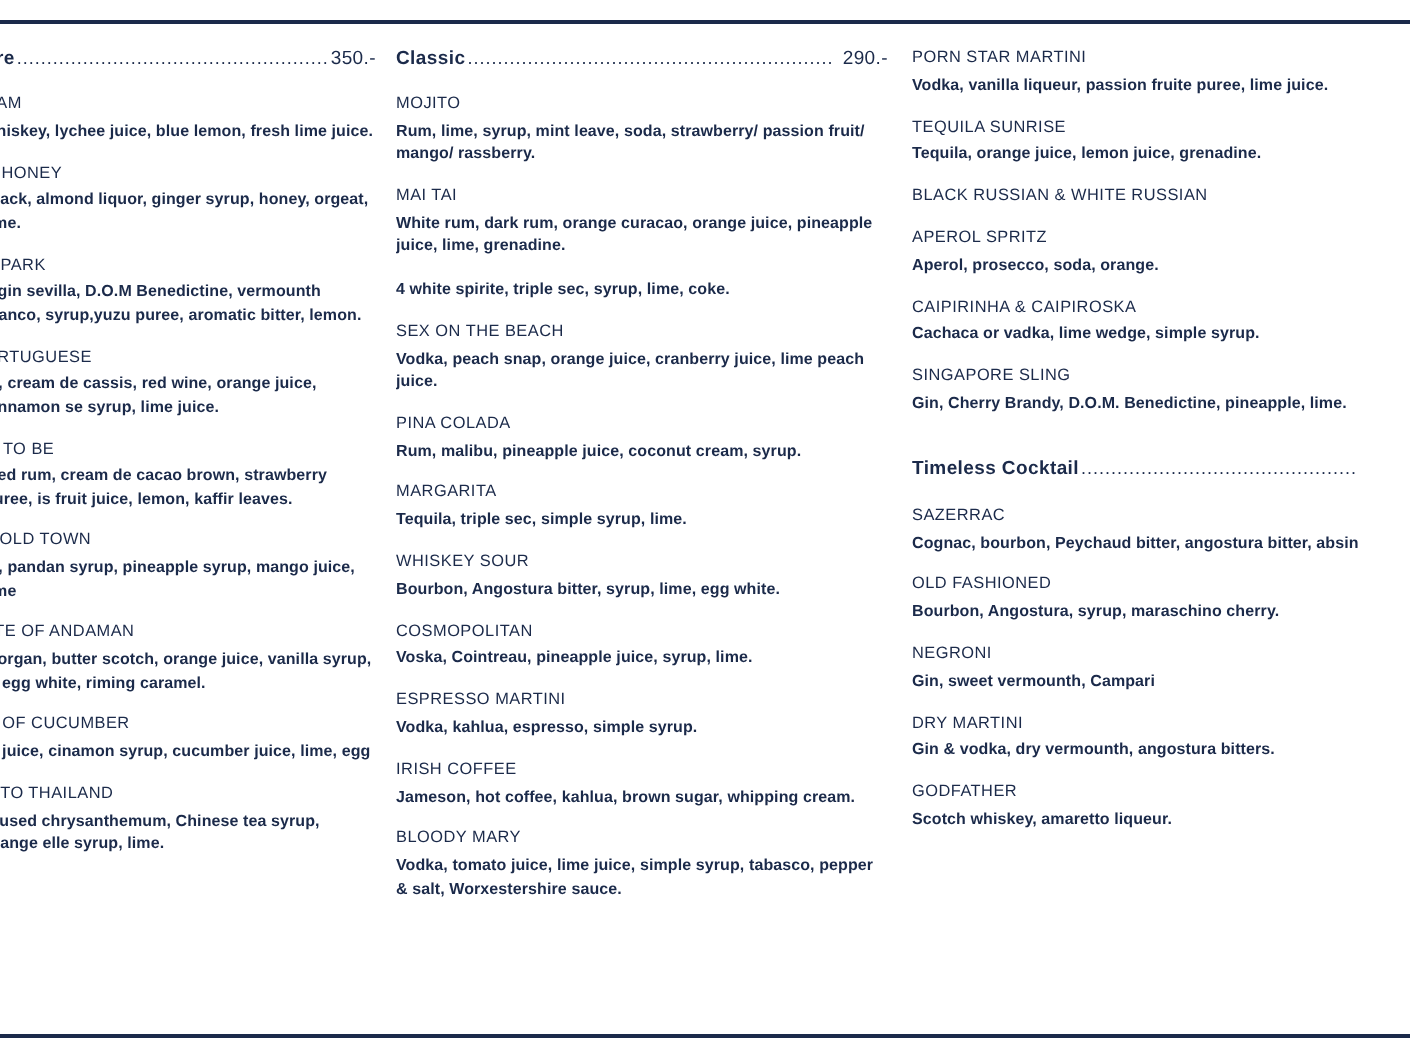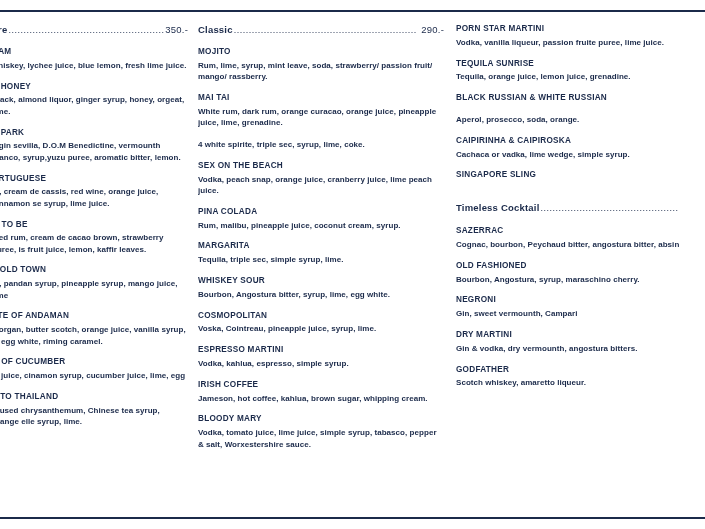--- a/index.html
+++ b/index.html
@@ -84,37 +84,38 @@
     flex: 0 0 auto;
     font-weight: normal;
     font-size: 9.5px;
   }
 
   .item {
     margin-bottom: 10.5px;
   }
   .item-name {
     font-size: 8.2px;
-    font-weight: bold;
+    font-weight: normal;
     letter-spacing: 0.25px;
     line-height: 1.25;
     margin-bottom: 2.5px;
     text-transform: uppercase;
   }
   .item-desc {
     font-size: 8px;
     font-weight: bold;
     line-height: 1.42;
     letter-spacing: 0.05px;
     color: #1b2a4a;
   }
   .spacer-lg { height: 9px; }
   .timeless-head {
     margin-top: 2px;
     margin-bottom: 13px;
+    align-items: center;
   }
   .clipped-left .item-name,
   .clipped-left .item-desc,
   .clipped-left .section-head {
     white-space: normal;
   }
 </style>
 </head>
 <body>
 
@@ -233,28 +234,30 @@
         <div class="item-desc">Vodka, vanilla liqueur, passion fruite puree, lime juice.</div>
       </div>
       <div class="item">
         <div class="item-name">TEQUILA SUNRISE</div>
         <div class="item-desc">Tequila, orange juice, lemon juice, grenadine.</div>
       </div>
       <div class="item">
         <div class="item-name">BLACK RUSSIAN &amp; WHITE RUSSIAN</div>
       </div>
       <div class="item">
+        <div class="item-name">APEROL SPRITZ</div>
         <div class="item-desc">Aperol, prosecco, soda, orange.</div>
       </div>
       <div class="item">
         <div class="item-name">CAIPIRINHA &amp; CAIPIROSKA</div>
         <div class="item-desc">Cachaca or vadka, lime wedge, simple syrup.</div>
       </div>
       <div class="item">
         <div class="item-name">SINGAPORE SLING</div>
+        <div class="item-desc">Gin, Cherry Brandy, D.O.M. Benedictine, pineapple, lime.</div>
       </div>
 
       <div class="spacer-lg"></div>
 
       <div class="section-head timeless-head">
         <span class="name">Timeless Cocktail</span>
         <span class="dots">..............................................</span>
         <span class="price"></span>
       </div>
 

